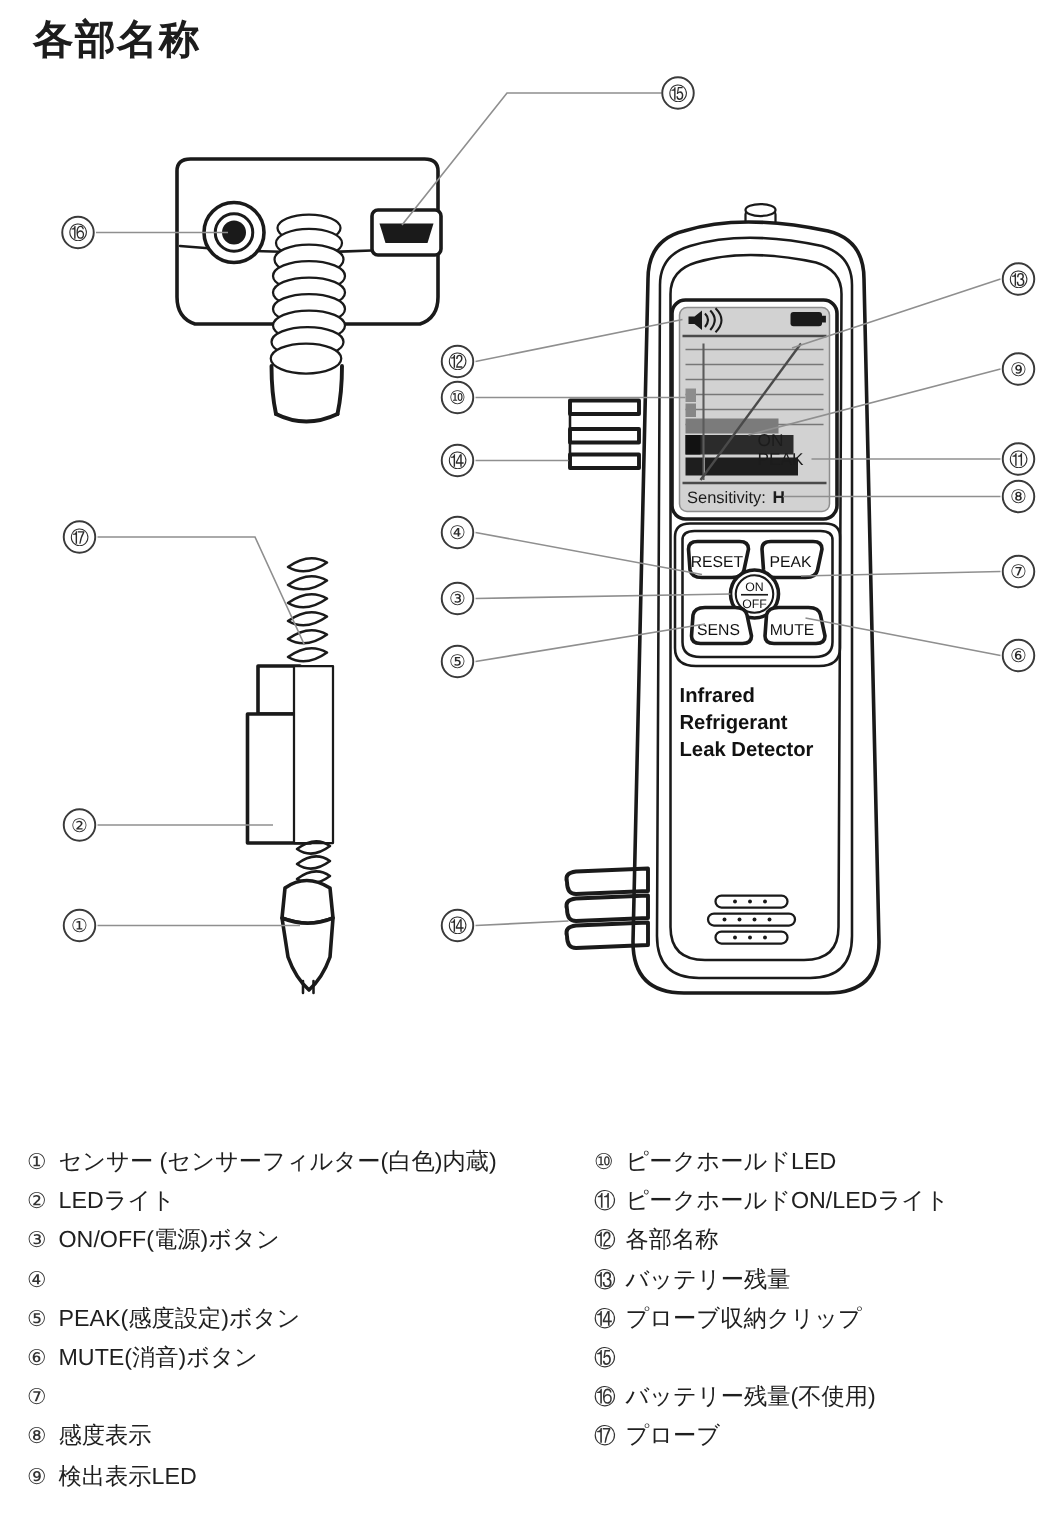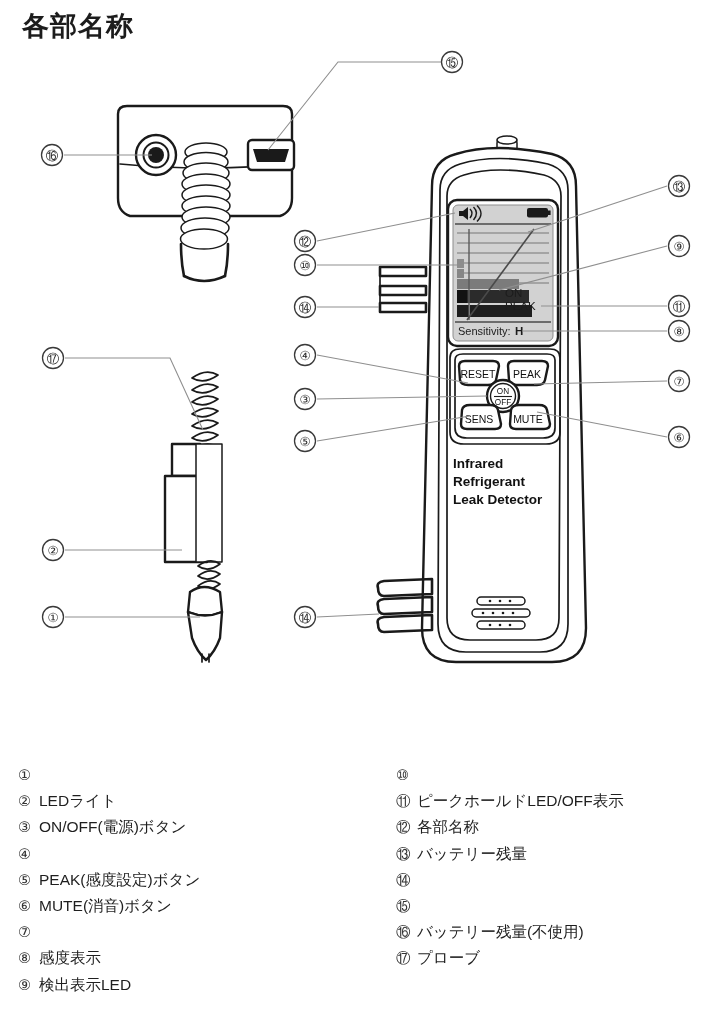--- a/index.html
+++ b/index.html
@@ -395,20 +395,21 @@
         <circle cx="53" cy="617" r="10.5" class="cnum" fill="#fff"></circle>
         <text class="ctxt" x="53" y="621.5">①</text>
       </g>
     </g>
   </svg>
 
   <div class="legend">
     <div class="legend-col left">
       <div class="legend-item">
         <span class="legend-num">①</span>
+        <span class="legend-label">センサー (センサーフィルター(白色)内蔵)</span>
       </div>
       <div class="legend-item">
         <span class="legend-num">②</span>
         <span class="legend-label">LEDライト</span>
       </div>
       <div class="legend-item">
         <span class="legend-num">③</span>
         <span class="legend-label">ON/OFF(電源)ボタン</span>
       </div>
       <div class="legend-item">
@@ -431,35 +432,37 @@
       </div>
       <div class="legend-item">
         <span class="legend-num">⑨</span>
         <span class="legend-label">検出表示LED</span>
       </div>
     </div>
 
     <div class="legend-col right">
       <div class="legend-item">
         <span class="legend-num">⑩</span>
+        <span class="legend-label">ピークホールドLED</span>
       </div>
       <div class="legend-item">
         <span class="legend-num">⑪</span>
-        <span class="legend-label">ピークホールドLED/OFF表示</span>
+        <span class="legend-label">ピークホールドON/LEDライト</span>
       </div>
       <div class="legend-item">
         <span class="legend-num">⑫</span>
         <span class="legend-label">各部名称</span>
       </div>
       <div class="legend-item">
         <span class="legend-num">⑬</span>
         <span class="legend-label">バッテリー残量</span>
       </div>
       <div class="legend-item">
         <span class="legend-num">⑭</span>
+        <span class="legend-label">プローブ収納クリップ</span>
       </div>
       <div class="legend-item">
         <span class="legend-num">⑮</span>
       </div>
       <div class="legend-item">
         <span class="legend-num">⑯</span>
         <span class="legend-label">バッテリー残量(不使用)</span>
       </div>
       <div class="legend-item">
         <span class="legend-num">⑰</span>

